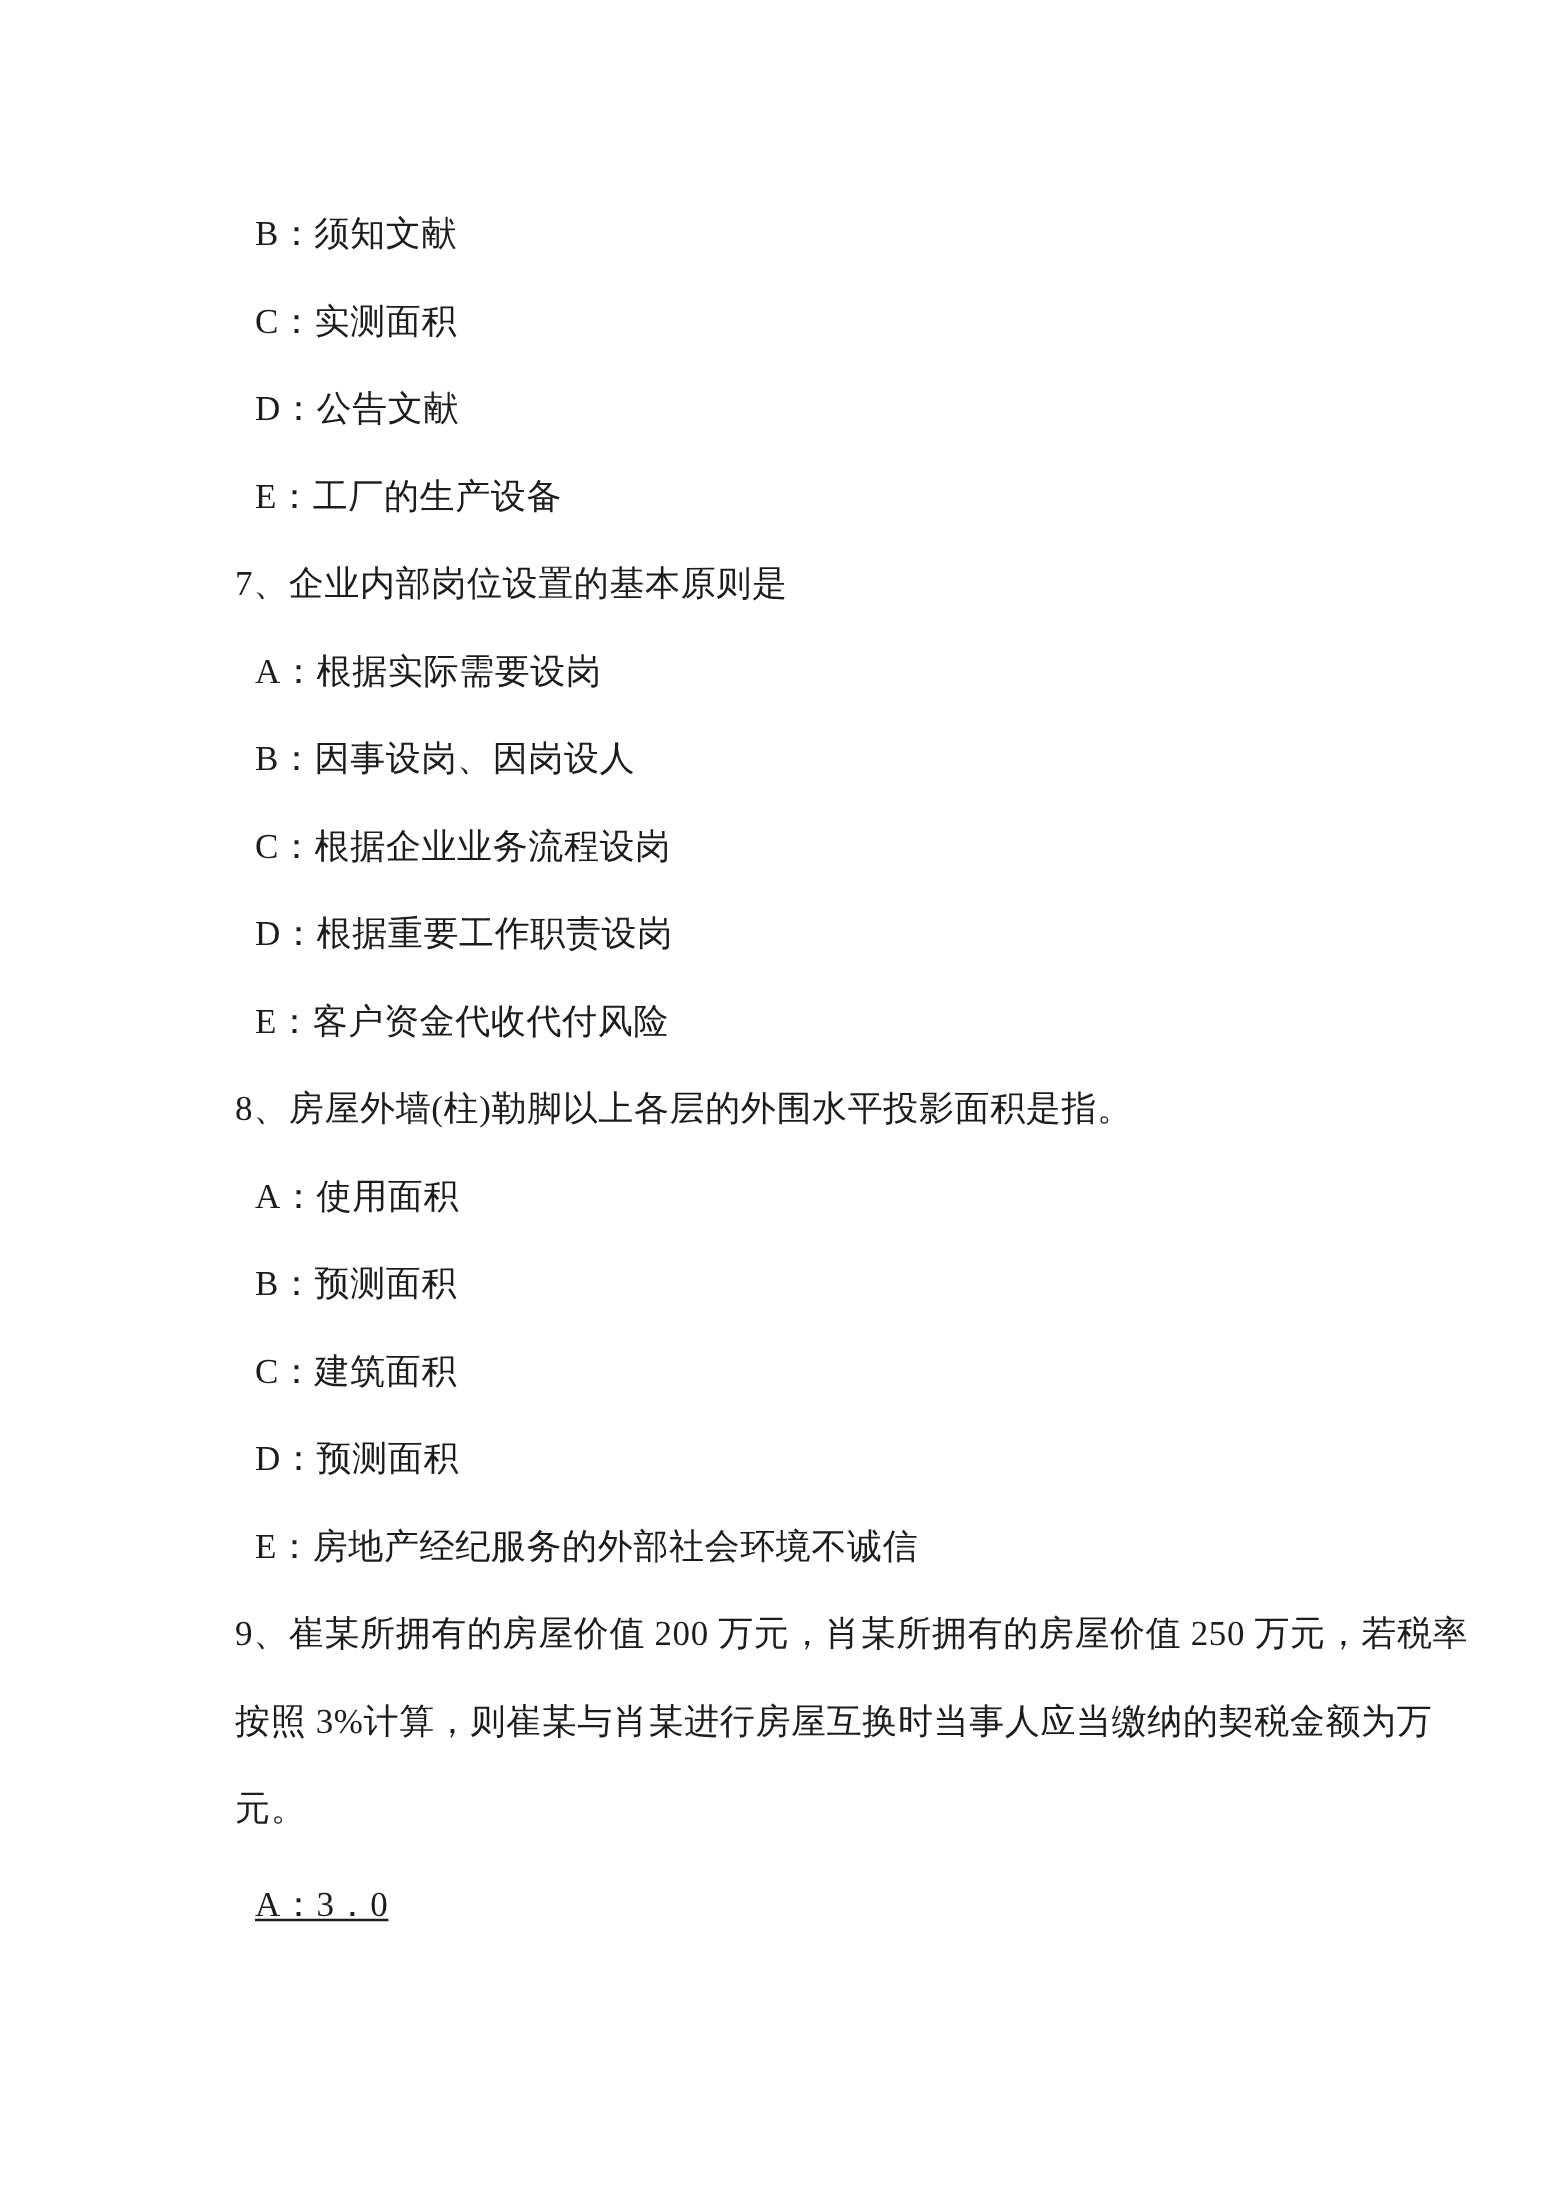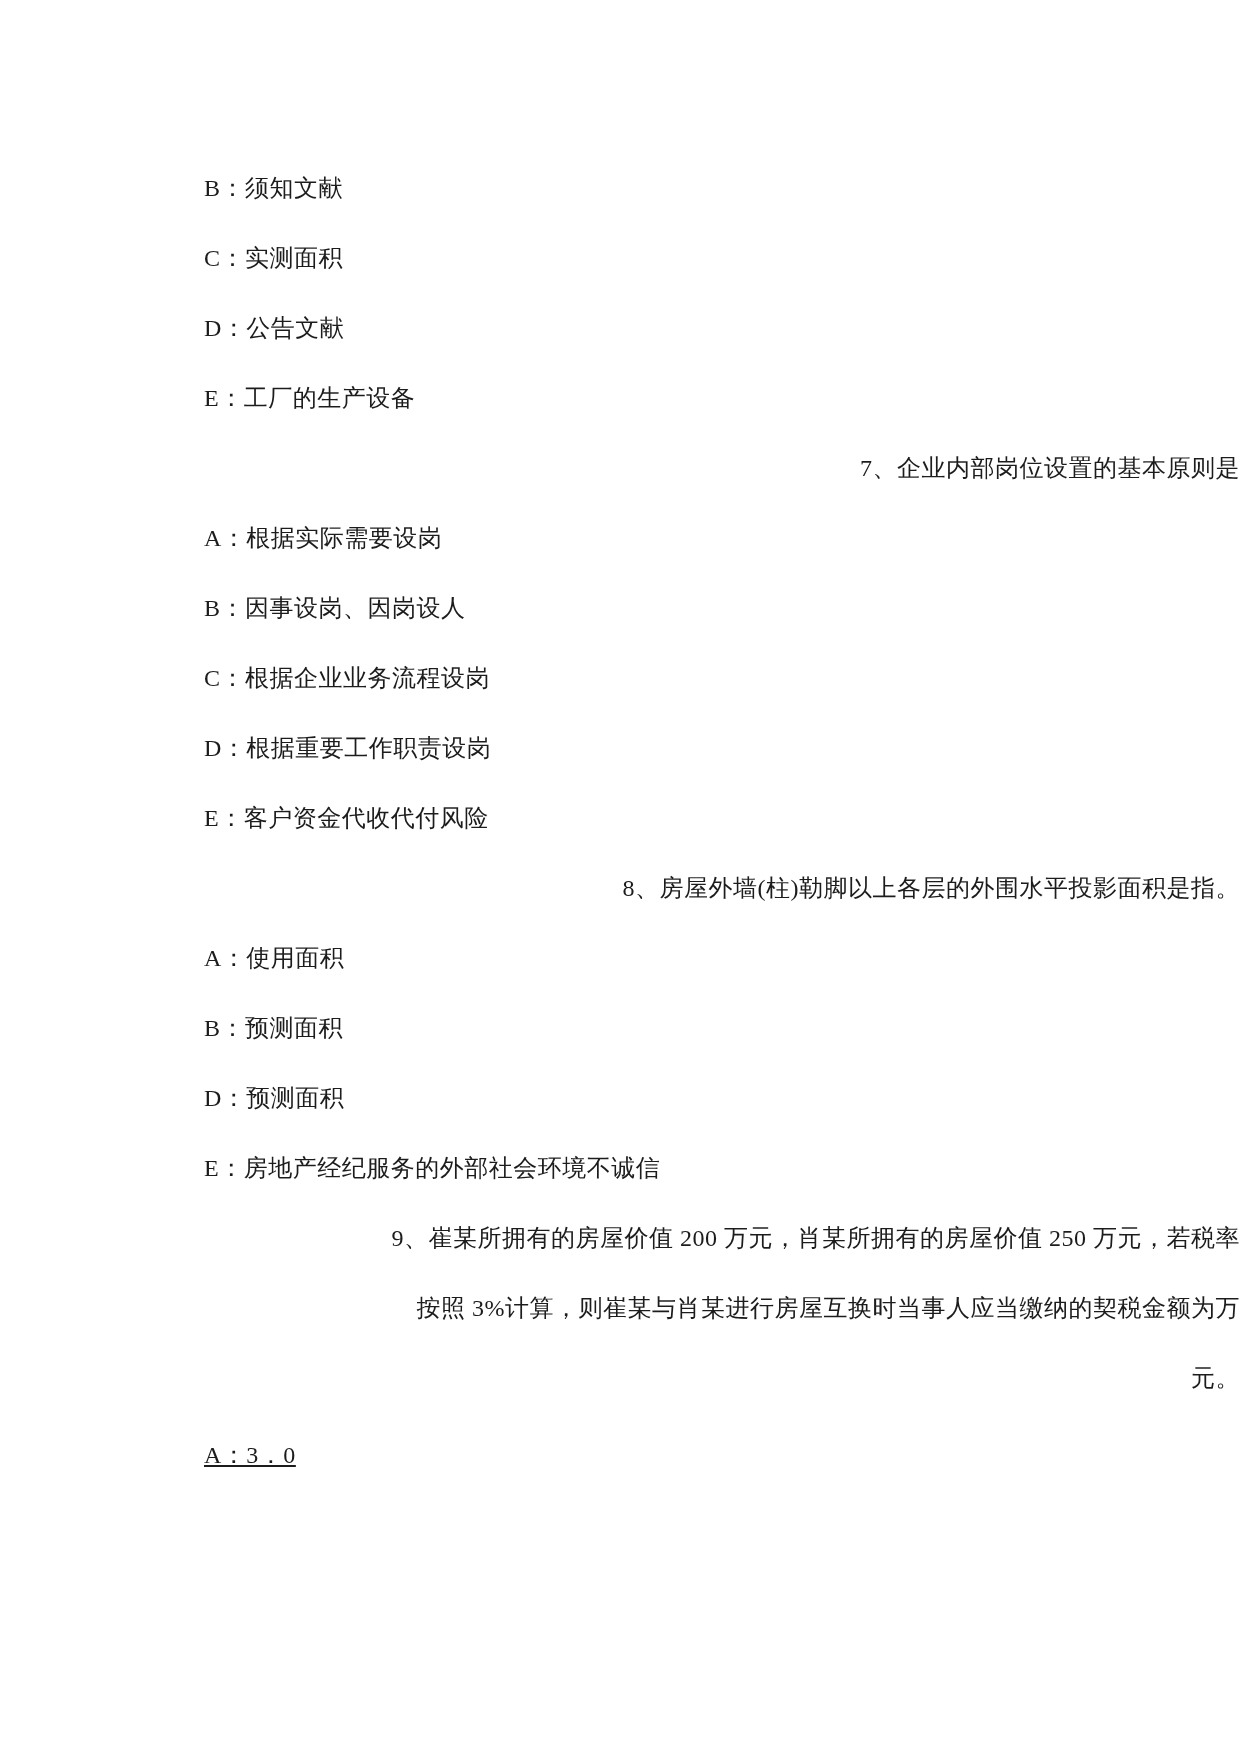--- a/index.html
+++ b/index.html
@@ -17,28 +17,27 @@
   }
   .content {
     position: absolute;
     top: 153px;
     left: 0;
     width: 1240px;
   }
   .line {
     height: 70px;
     line-height: 70px;
-    font-size: 24px;
+    font-size: 28px;
     color: #1c1c1c;
     white-space: pre;
     letter-spacing: 0.5px;
   }
   .line.question {
     padding-left: 188px;
-    text-align: right;
   }
   .line.option {
     padding-left: 204px;
   }
   .line.extra-gap {
     margin-top: 7px;
     text-decoration: underline;
   }
 </style>
 </head>
@@ -52,20 +51,21 @@
       <div class="line option">E：工厂的生产设备</div>
       <div class="line question">7、企业内部岗位设置的基本原则是</div>
       <div class="line option">A：根据实际需要设岗</div>
       <div class="line option">B：因事设岗、因岗设人</div>
       <div class="line option">C：根据企业业务流程设岗</div>
       <div class="line option">D：根据重要工作职责设岗</div>
       <div class="line option">E：客户资金代收代付风险</div>
       <div class="line question">8、房屋外墙(柱)勒脚以上各层的外围水平投影面积是指。</div>
       <div class="line option">A：使用面积</div>
       <div class="line option">B：预测面积</div>
+      <div class="line option">C：建筑面积</div>
       <div class="line option">D：预测面积</div>
       <div class="line option">E：房地产经纪服务的外部社会环境不诚信</div>
       <div class="line question">9、崔某所拥有的房屋价值 200 万元，肖某所拥有的房屋价值 250 万元，若税率</div>
       <div class="line question">按照 3%计算，则崔某与肖某进行房屋互换时当事人应当缴纳的契税金额为万</div>
       <div class="line question">元。</div>
       <div class="line option extra-gap">A：3．0</div>
     </div>
 </div>
 
 </body></html>

